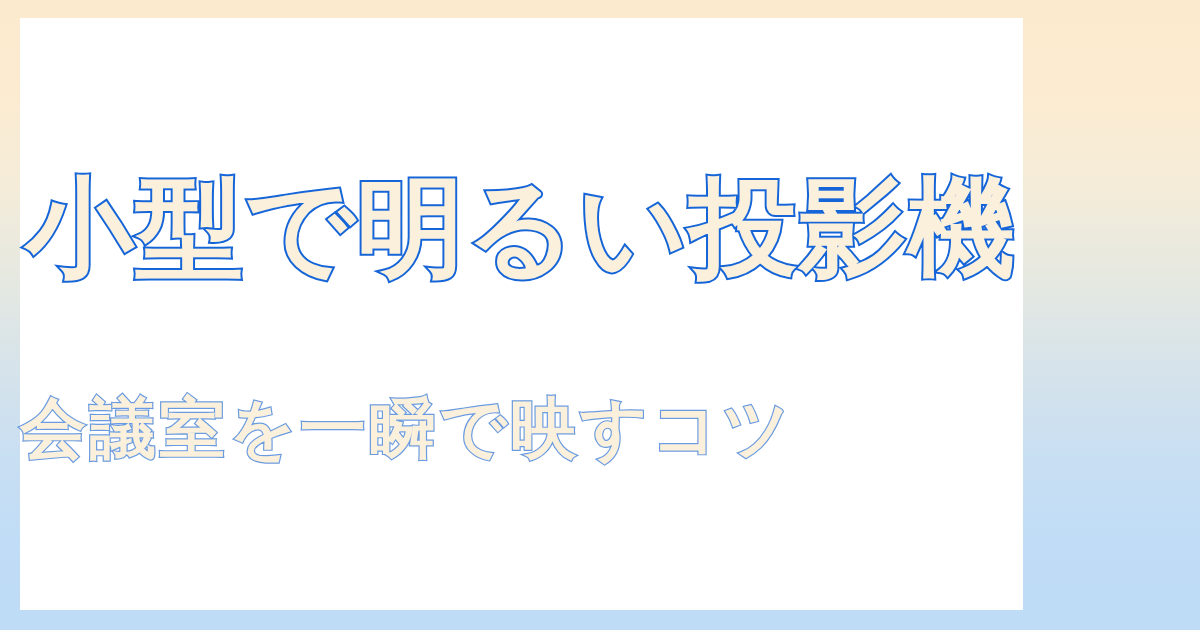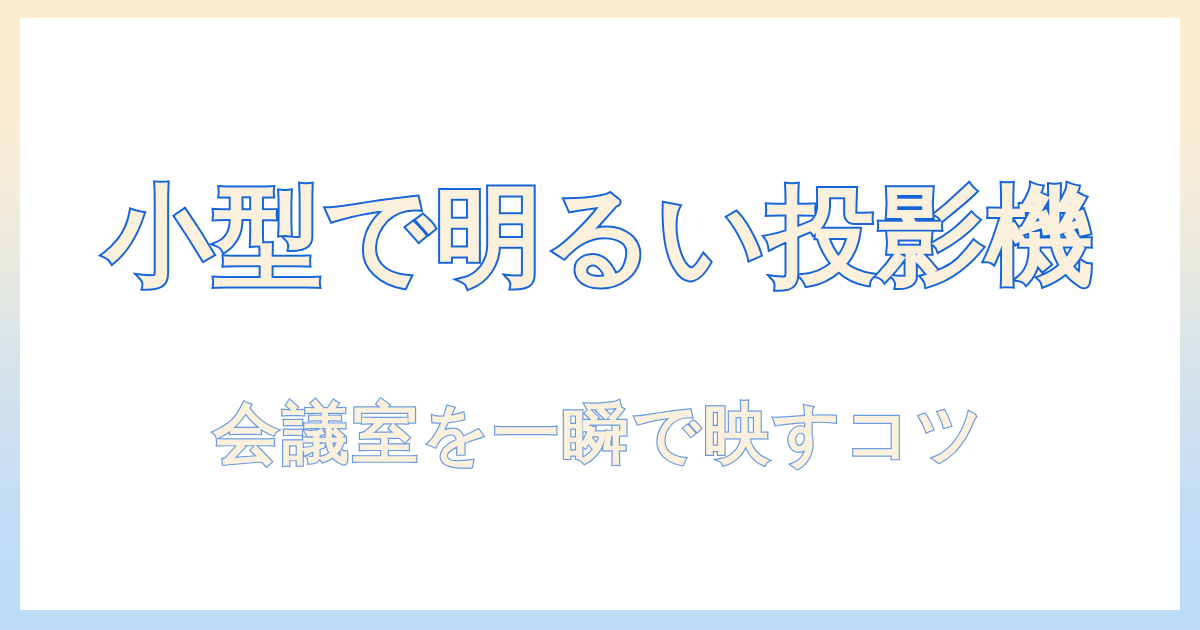--- a/index.html
+++ b/index.html
@@ -31,23 +31,24 @@
       #c0dcf6 86%,
       #bedcf6 100%
     );
   }
 
   
   .card {
     position: absolute;
     left: 20px;
     top: 18px;
-    width: 1160px;
+    width: 1003px;
     height: 592px;
     background: #ffffff;
+    font-family: Liberation Mono, monospace;
   }
 
   .content {
     position: absolute;
     inset: 0;
     display: flex;
     flex-direction: column;
     align-items: center;
     justify-content: flex-start;
   }
@@ -76,21 +77,21 @@
     margin: 0;
   }
 
   
   .subheadline-wrap {
     position: absolute;
     left: 0;
     right: 0;
     top: 378px;
     display: flex;
-    justify-content: center;
+    justify-content: flex-start;
     align-items: center;
   }
 
   .subheadline {
     font-size: 66px;
     line-height: 1.15;
     font-weight: 700;
     letter-spacing: 0.055em;
     white-space: nowrap;
     color: #faf0dc;

